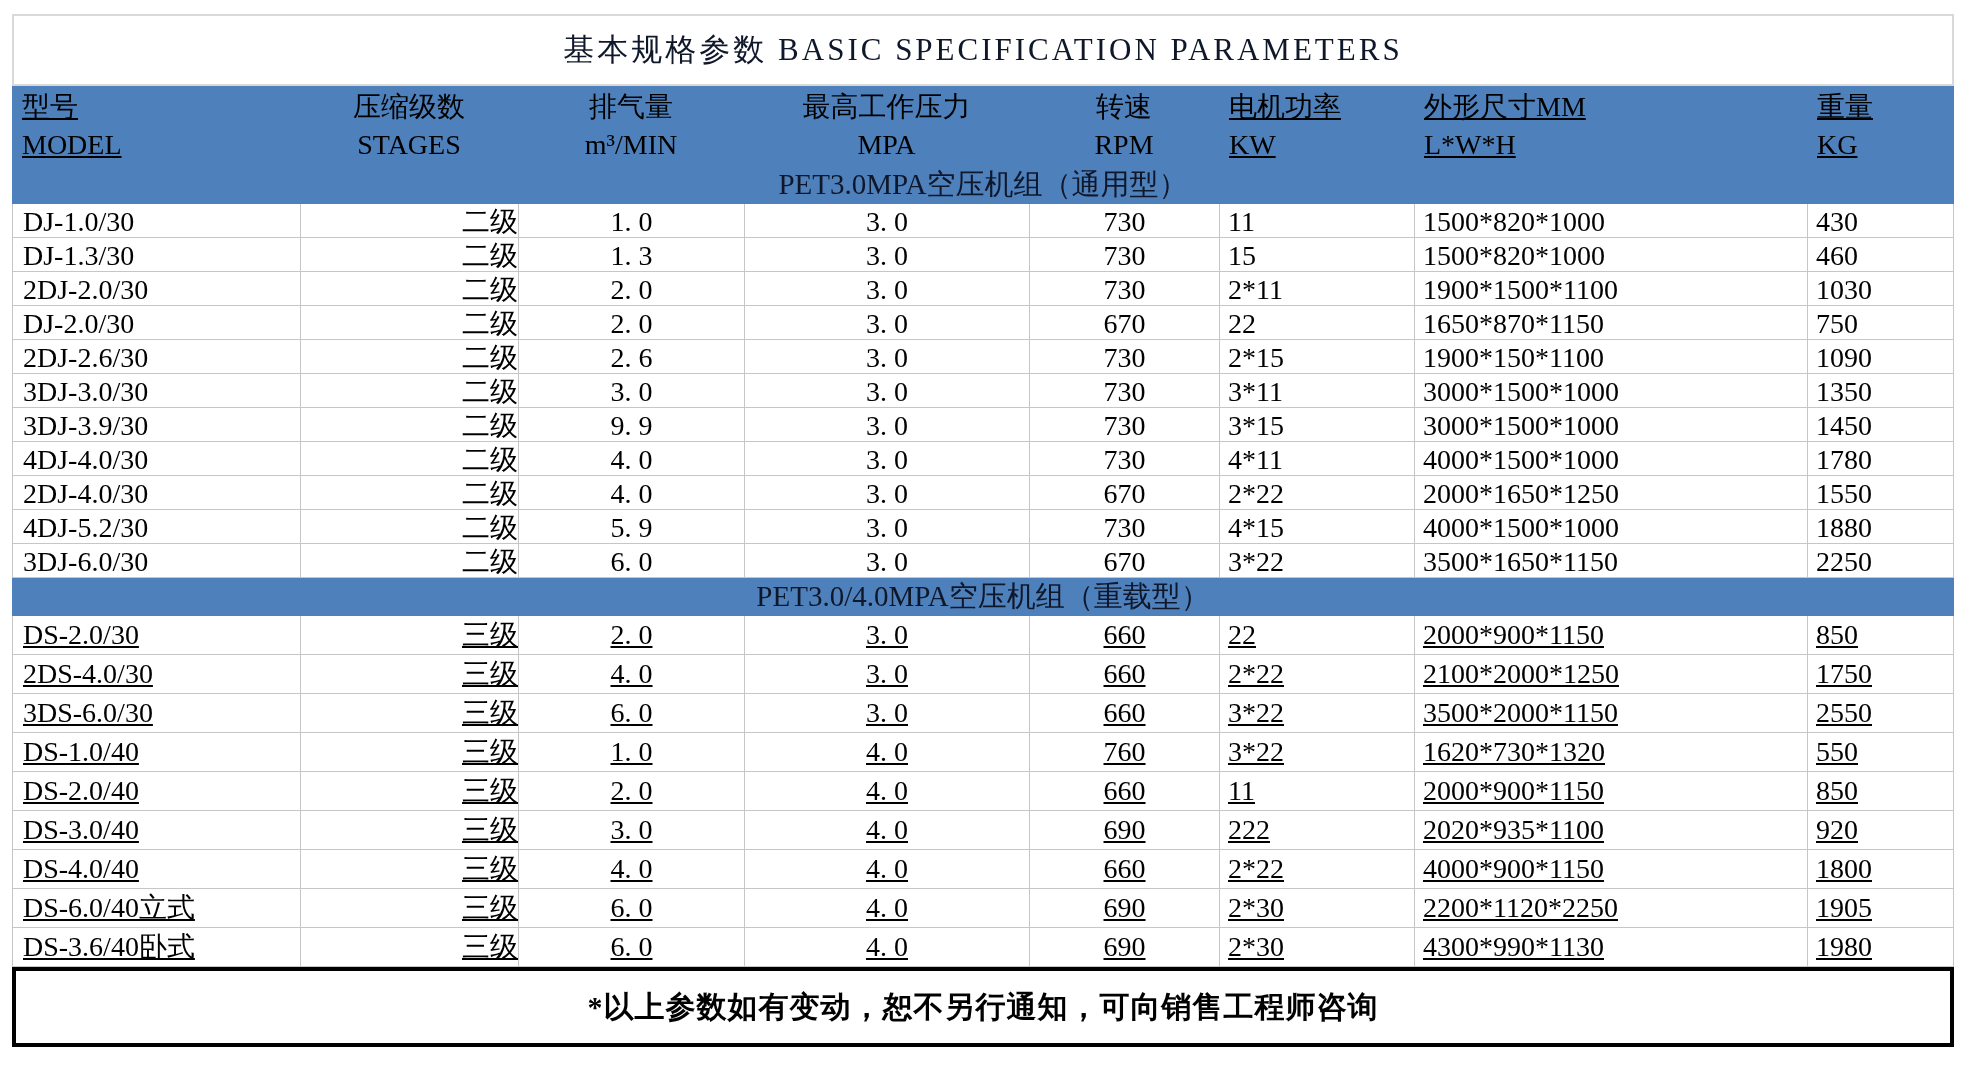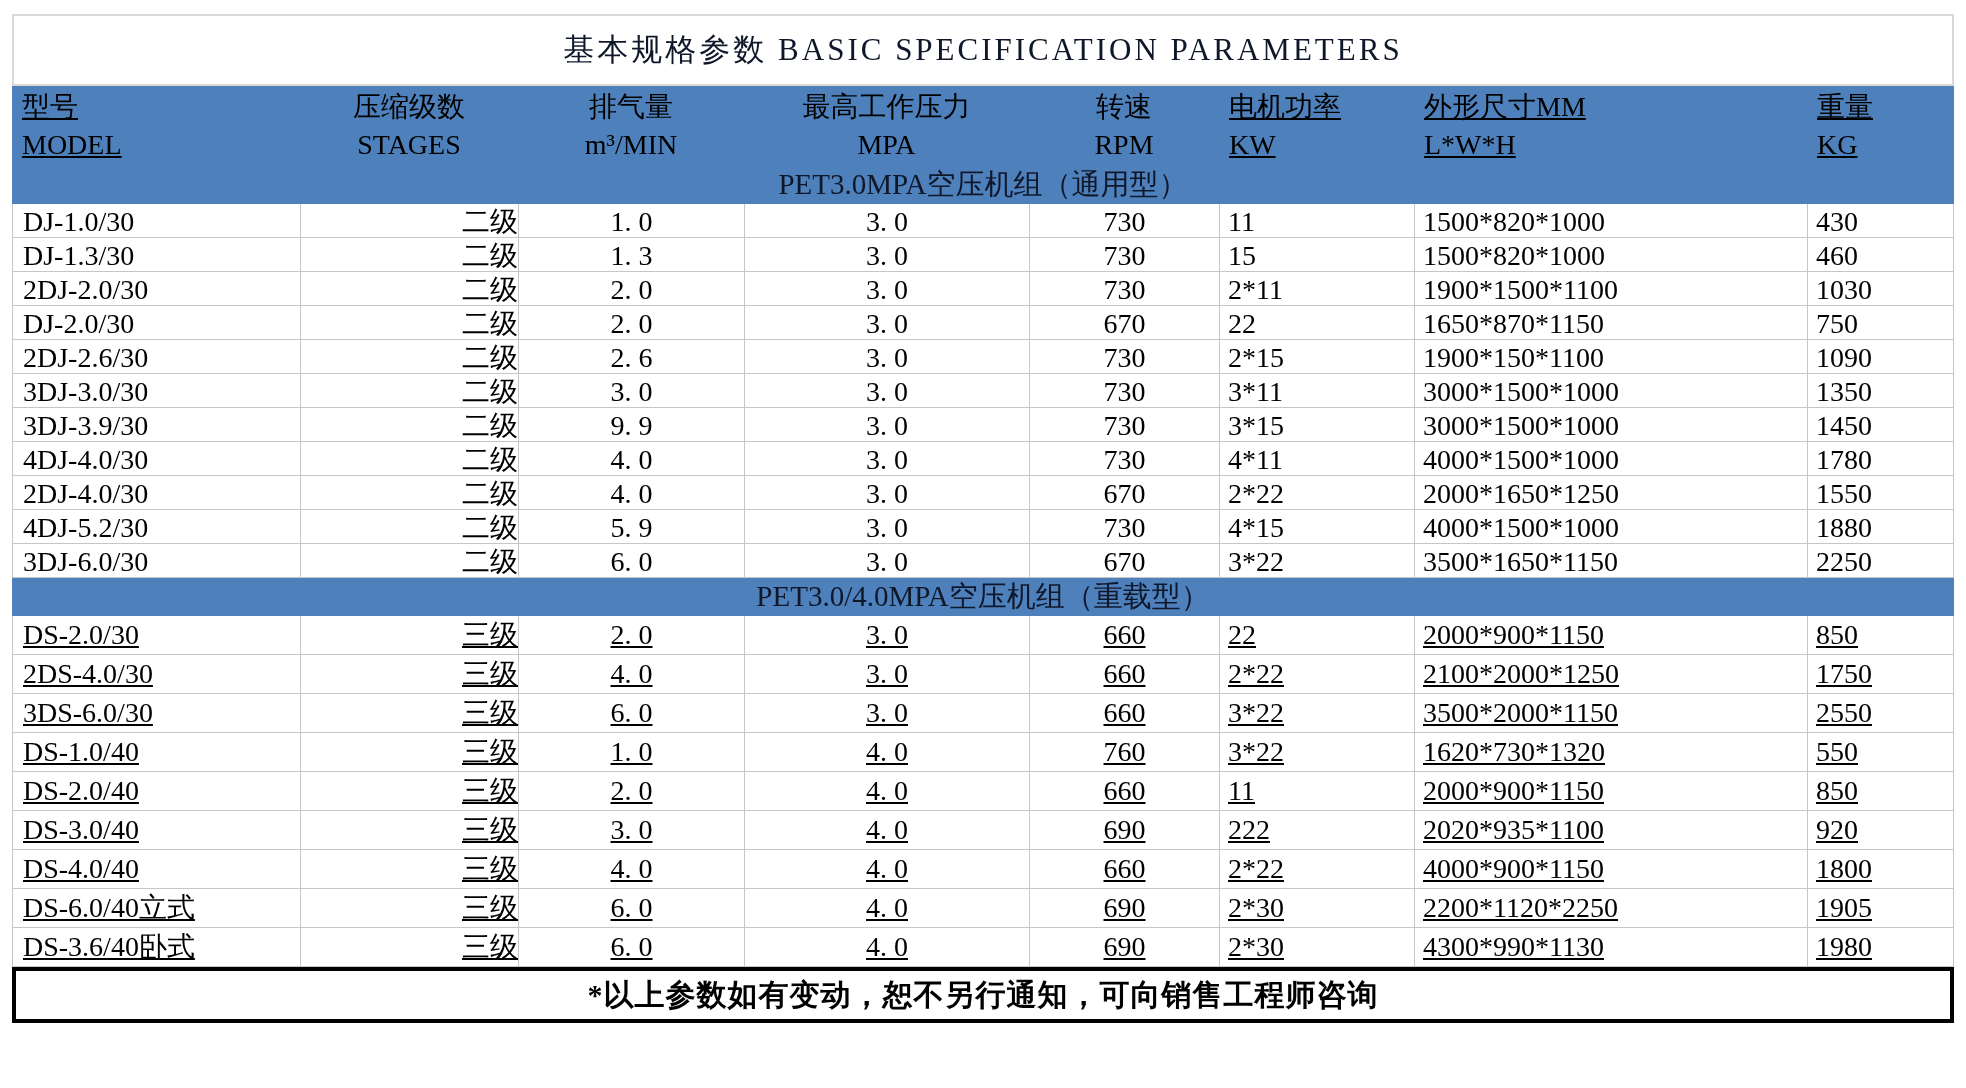--- a/index.html
+++ b/index.html
@@ -67,21 +67,21 @@
   .t-cell.c1 { text-align: right; }
   .t-cell.c2 { text-align: center; }
   .t-cell.c3 { text-align: center; }
   .t-cell.c4 { text-align: center; }
   .t-cell.c5 { text-align: left; padding-left: 8px; }
   .t-cell.c6 { text-align: left; padding-left: 8px; }
   .t-cell.c7 { text-align: left; padding-left: 8px; }
 
   
   .footer-note {
-    height: 56px;
+    height: 80px;
     border: 4px solid #000;
     background: #fff;
     display: flex; align-items: center; justify-content: center;
     font-size: 30px; font-weight: bold;
     letter-spacing: 1px;
   }
 </style>
 </head>
 <body>
 

